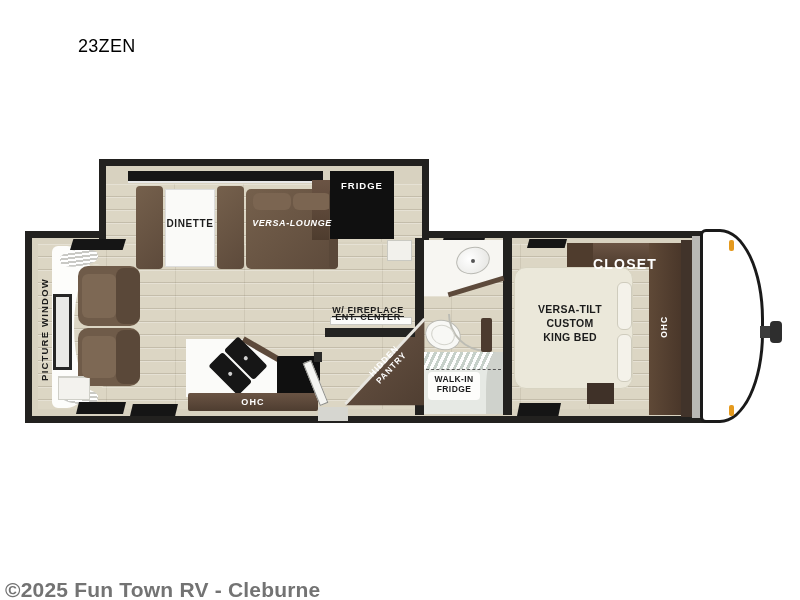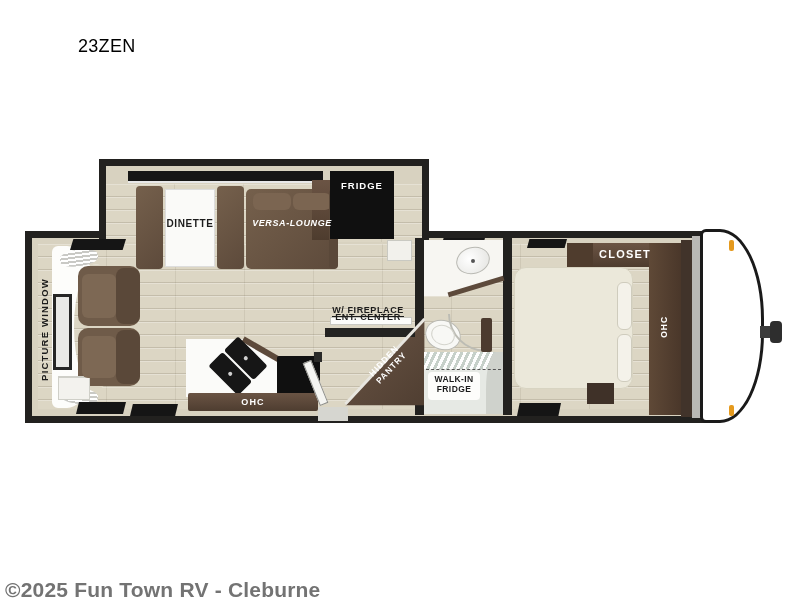--- a/index.html
+++ b/index.html
@@ -143,32 +143,37 @@
   <div class="lbl" style="left:428px;top:375px;width:52px;font-size:8.5px;letter-spacing:.4px;">
     <span style="position:static;display:block;">WALK-IN</span>
     <span style="position:static;display:block;">FRIDGE</span>
   </div>
 
   <div class="win" style="left:527px;top:239px;width:40px;height:9px;"></div>
   <div class="win" style="left:517px;top:403px;width:44px;height:13px;"></div>
 
   <div class="cab" style="left:567px;top:243px;width:92px;height:24px;"></div>
   <div style="left:567px;top:243px;width:26px;height:36px;background:#4f3c2d;z-index:10;"></div>
-  <div class="lbl white" style="left:590px;top:248px;width:70px;font-size:11px;letter-spacing:1.2px;">CLOSET</div>
+  <div class="lbl white" style="left:590px;top:256px;width:70px;font-size:14px;letter-spacing:1.2px;">CLOSET</div>
 
   <div style="left:649px;top:243px;width:32px;height:172px;z-index:10;
               background:linear-gradient(90deg,#5f4937,#4a372a);"></div>
   <div class="lbl white" style="left:645px;top:322px;width:40px;font-size:8.5px;letter-spacing:1px;transform:rotate(-90deg);">OHC</div>
   <div style="left:681px;top:240px;width:17px;height:177px;background:#41332a;z-index:10;"></div>
 
   <div style="left:514px;top:267px;width:119px;height:122px;background:#ebe8da;border:1px solid #d8d4c2;
               border-radius:12px;z-index:11;"></div>
   <div style="left:617px;top:282px;width:15px;height:48px;background:#f4f2ea;border:1px solid #cfccbd;border-radius:6px;z-index:12;"></div>
   <div style="left:617px;top:334px;width:15px;height:48px;background:#f4f2ea;border:1px solid #cfccbd;border-radius:6px;z-index:12;"></div>
   <div style="left:587px;top:383px;width:27px;height:21px;background:#3f3128;z-index:12;"></div>
+  <div class="lbl" style="left:516px;top:302px;width:108px;font-size:10.5px;letter-spacing:.3px;line-height:1.35;">
+    <span style="position:static;display:block;">VERSA-TILT</span>
+    <span style="position:static;display:block;">CUSTOM</span>
+    <span style="position:static;display:block;">KING BED</span>
+  </div>
 
   <div style="left:692px;top:236px;width:14px;height:182px;background:#b9b8b4;z-index:14;"></div>
   <div style="left:700px;top:229px;width:64px;height:194px;background:#ffffff;border:3px solid #1a1a1a;
               border-radius:6px 44px 44px 6px / 6px 90px 90px 6px;z-index:15;"></div>
   <div style="left:729px;top:240px;width:5px;height:11px;background:#e59a1e;border-radius:2px;z-index:16;"></div>
   <div style="left:729px;top:405px;width:5px;height:11px;background:#e59a1e;border-radius:2px;z-index:16;"></div>
   <div style="left:760px;top:326px;width:12px;height:12px;background:#3c3c3c;z-index:16;"></div>
   <div style="left:770px;top:321px;width:12px;height:22px;background:#2e2e2e;border-radius:4px;z-index:16;"></div>
 
   <div class="lbl" style="left:5px;top:578px;width:auto;text-align:left;font-size:21px;

